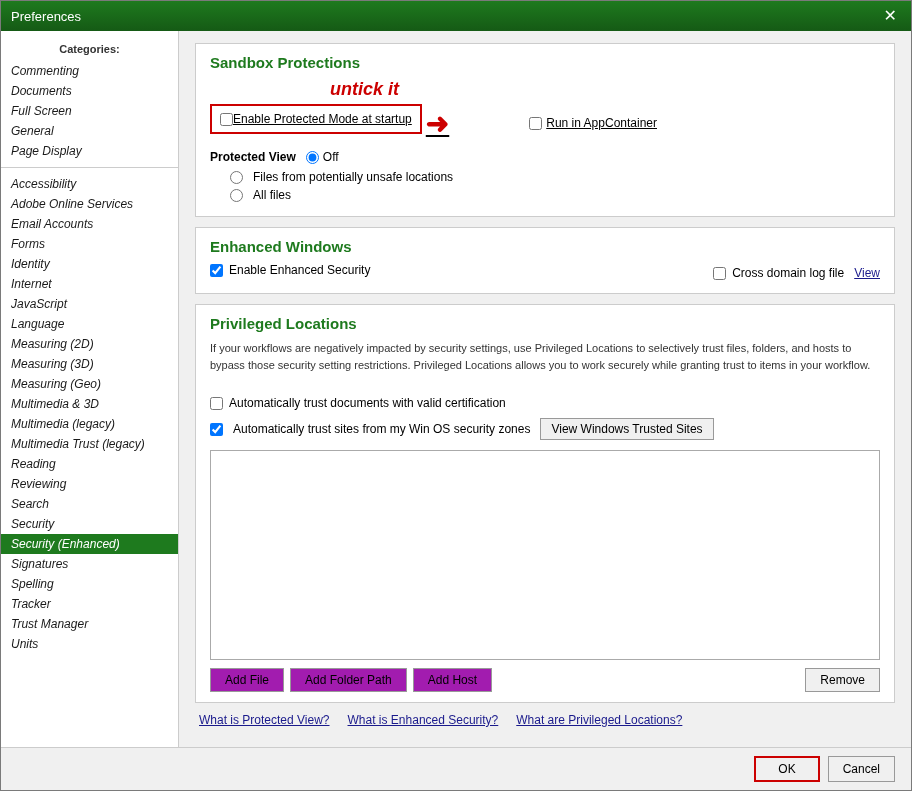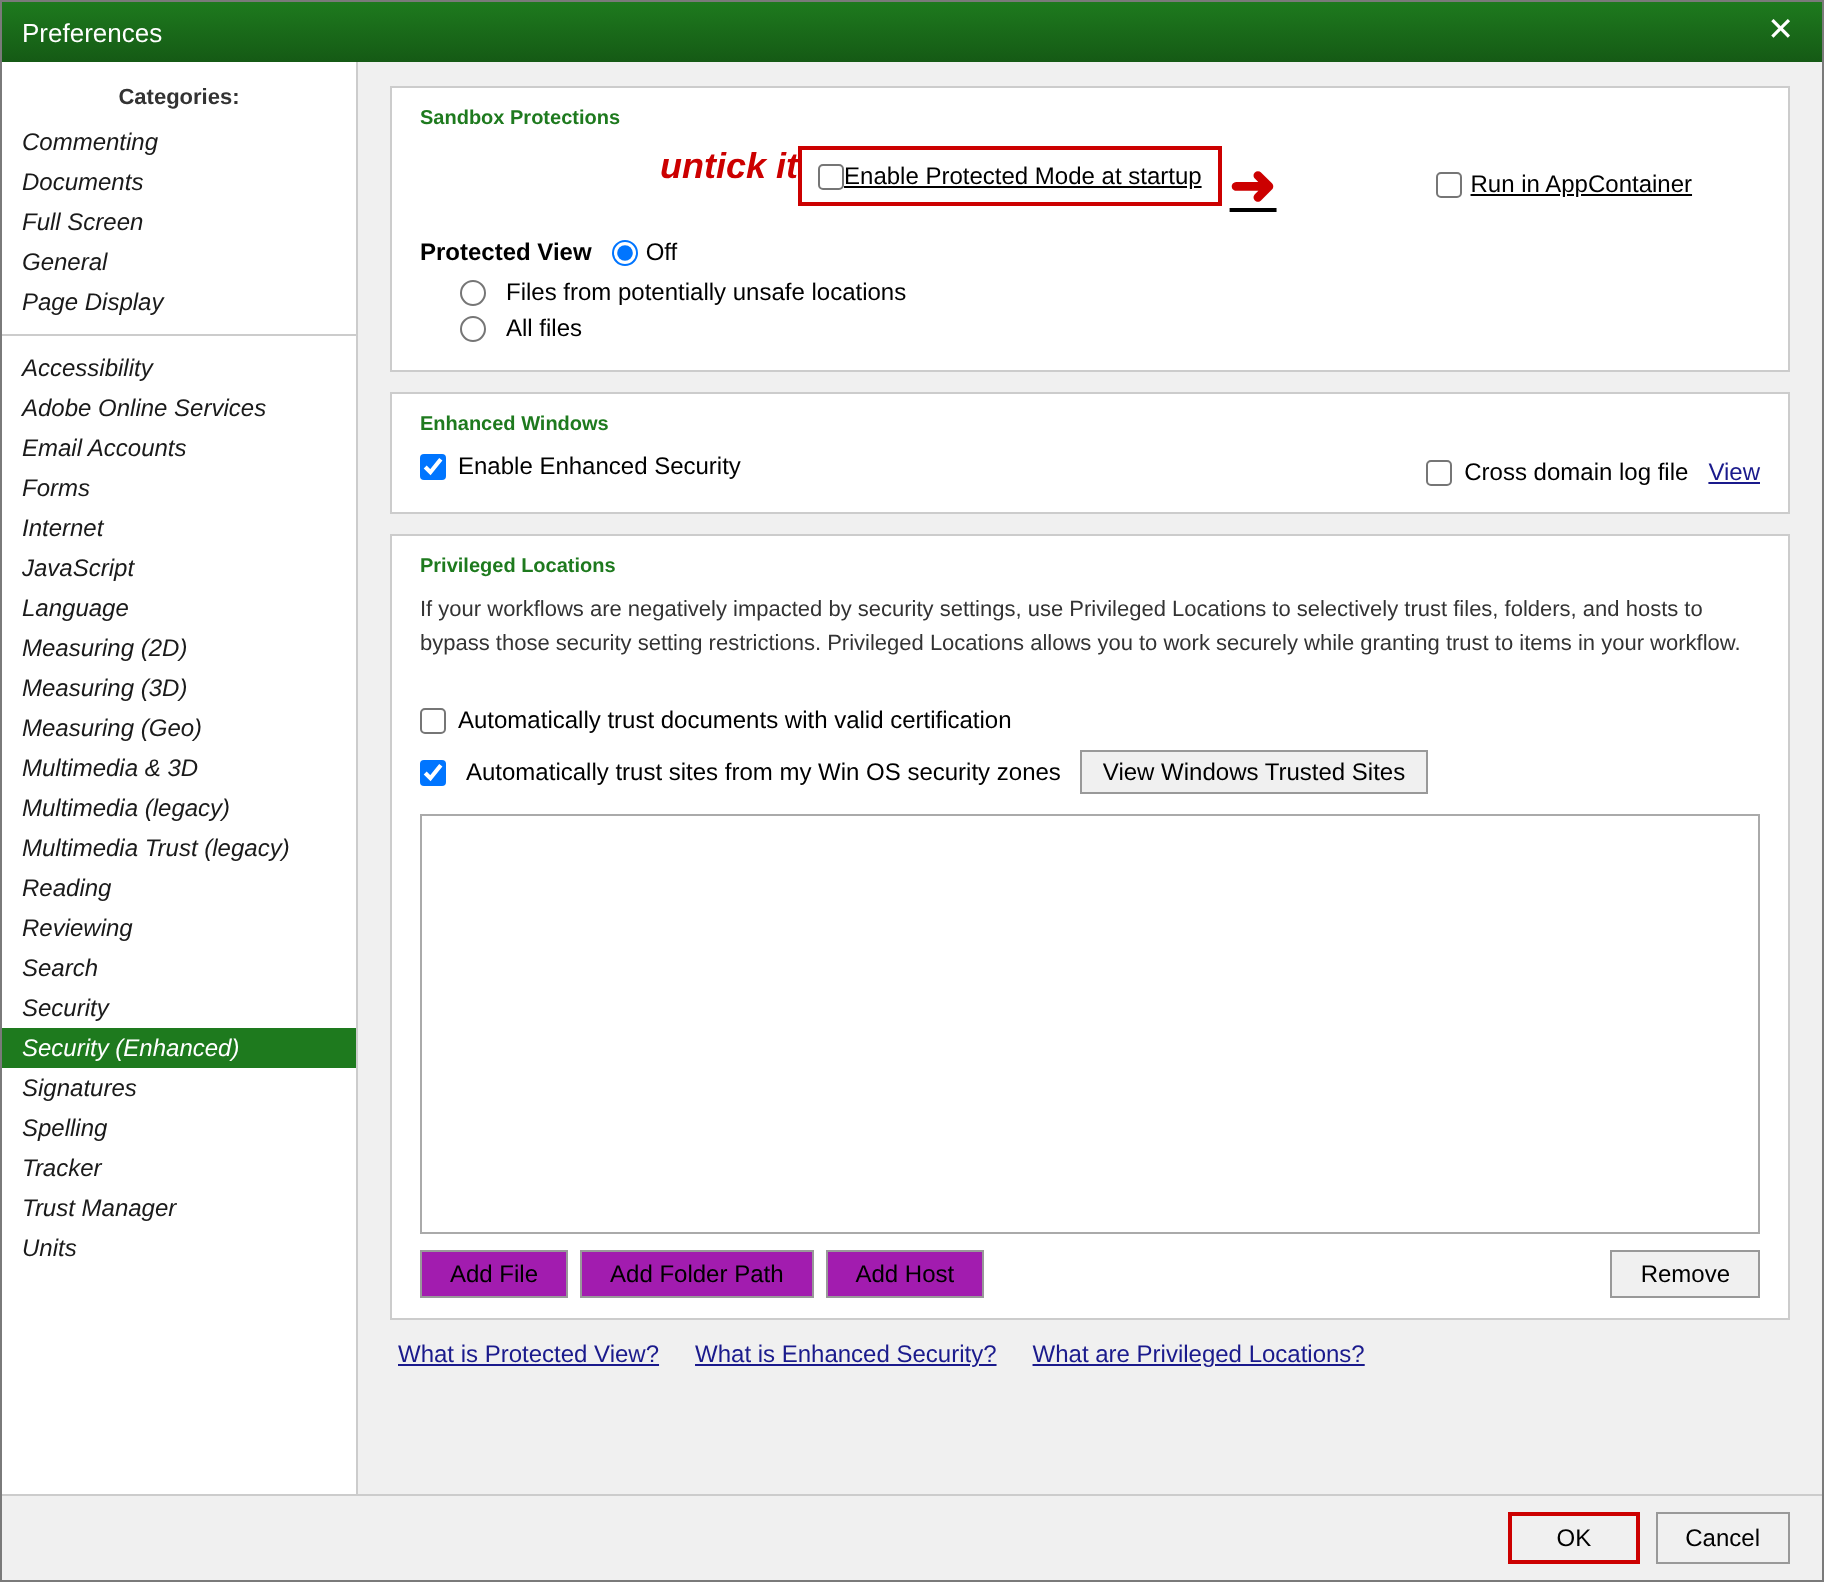--- a/index.html
+++ b/index.html
@@ -90,21 +90,21 @@
     }
 
     .section-box {
       background: white;
       border: 1px solid #ccc;
       margin-bottom: 10px;
       padding: 10px 14px;
     }
 
     .section-title {
-      font-size: 10px;
+      font-size: 15px;
       font-weight: bold;
       color: #1e7a1e;
       margin-bottom: 8px;
     }
 
     .checkbox-row {
       display: flex;
       align-items: center;
       margin-bottom: 6px;
     }
@@ -270,20 +270,21 @@
     .cancel-btn {
       background: #f0f0f0;
       border: 1px solid #999;
       padding: 4px 14px;
       cursor: pointer;
       font-size: 12px;
     }
 
     .annotation-block {
       display: flex;
+      flex-direction: column;
       align-items: flex-start;
       margin-bottom: 6px;
     }
   </style>
 </head>
 <body>
 
 <div class="window">
 
   <div class="title-bar">
@@ -301,20 +302,21 @@
       <div class="sidebar-item">Full Screen</div>
       <div class="sidebar-item">General</div>
       <div class="sidebar-item">Page Display</div>
 
       <div class="sidebar-divider"></div>
 
       <div class="sidebar-item">Accessibility</div>
       <div class="sidebar-item">Adobe Online Services</div>
       <div class="sidebar-item">Email Accounts</div>
       <div class="sidebar-item">Forms</div>
+      <div class="sidebar-item">Identity</div>
       <div class="sidebar-item">Internet</div>
       <div class="sidebar-item">JavaScript</div>
       <div class="sidebar-item">Language</div>
       <div class="sidebar-item">Measuring (2D)</div>
       <div class="sidebar-item">Measuring (3D)</div>
       <div class="sidebar-item">Measuring (Geo)</div>
       <div class="sidebar-item">Multimedia &amp; 3D</div>
       <div class="sidebar-item">Multimedia (legacy)</div>
       <div class="sidebar-item">Multimedia Trust (legacy)</div>
       <div class="sidebar-item">Reading</div>

